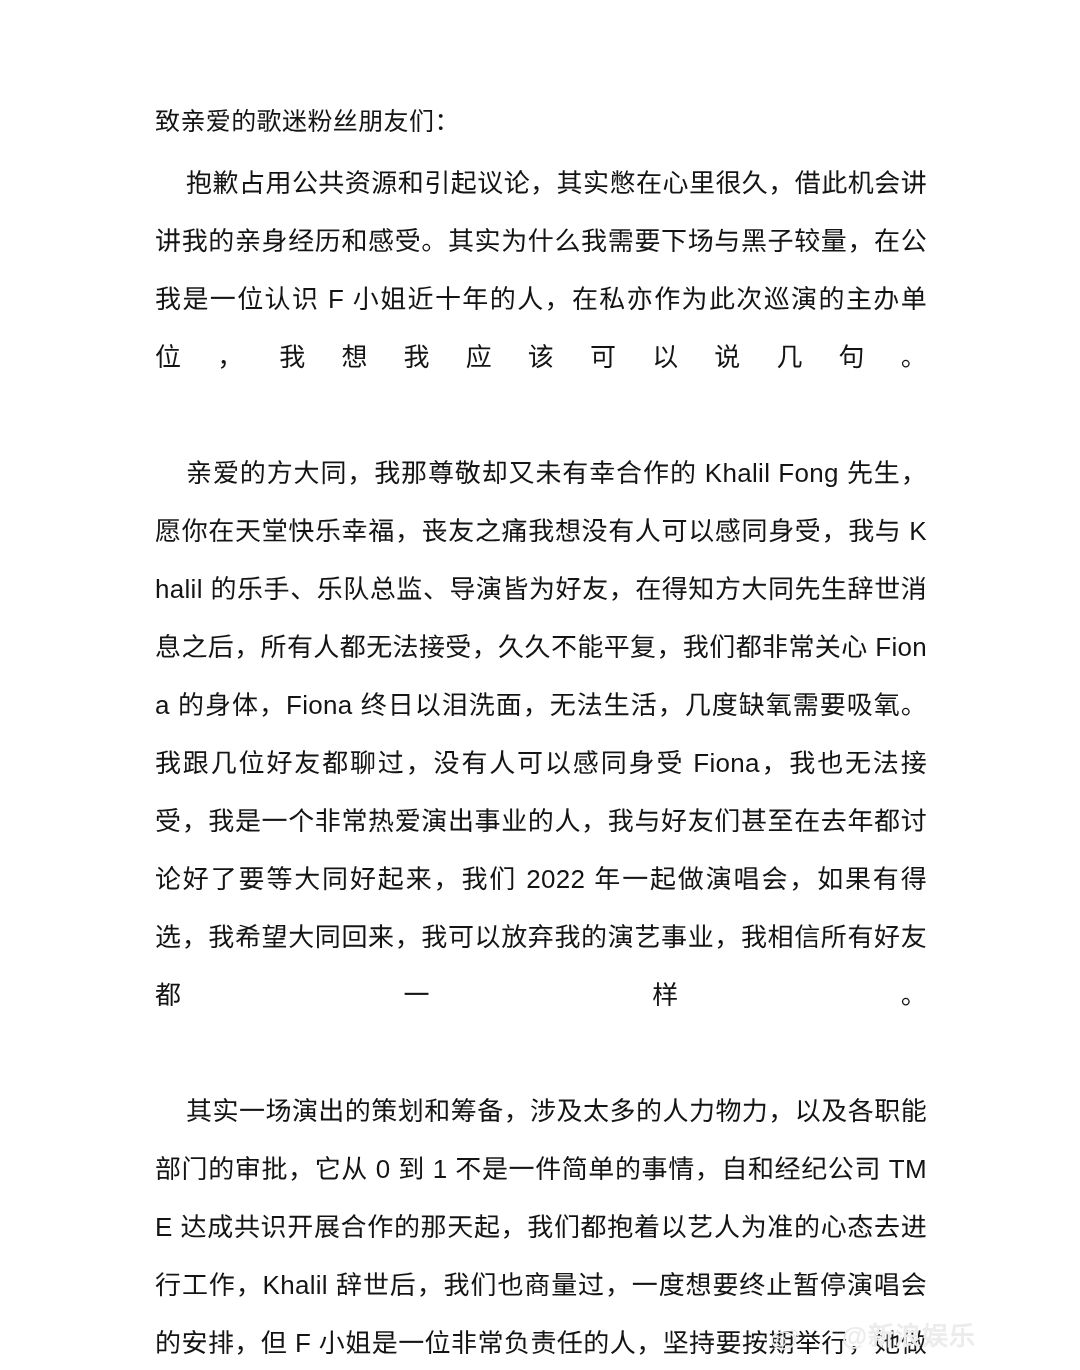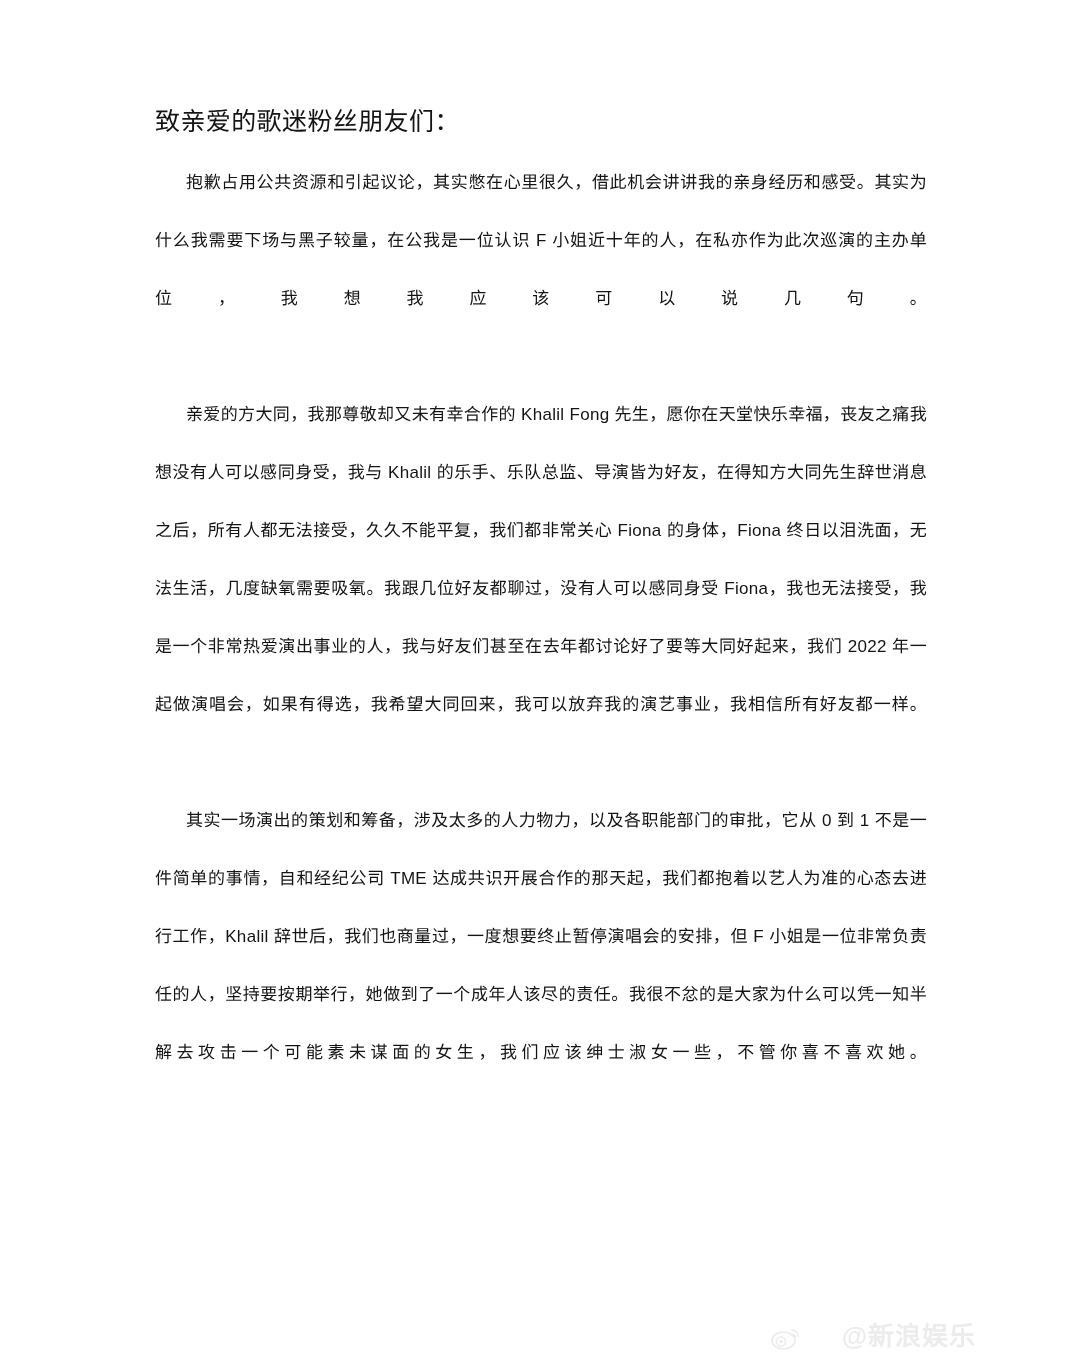--- a/index.html
+++ b/index.html
@@ -35,21 +35,21 @@
   .salutation {
     font-size: 25px;
     line-height: 58px;
     color: #141414;
     letter-spacing: 0.4px;
     margin: 0 0 4px 0;
     white-space: nowrap;
   }
 
   .para {
-    font-size: 17px;
+    font-size: 26px;
     line-height: 58px;
     color: #141414;
     letter-spacing: 0.3px;
     margin: 0;
     text-align: justify;
     text-justify: inter-character;
     text-indent: 31px;
     word-break: break-all;
   }
 

